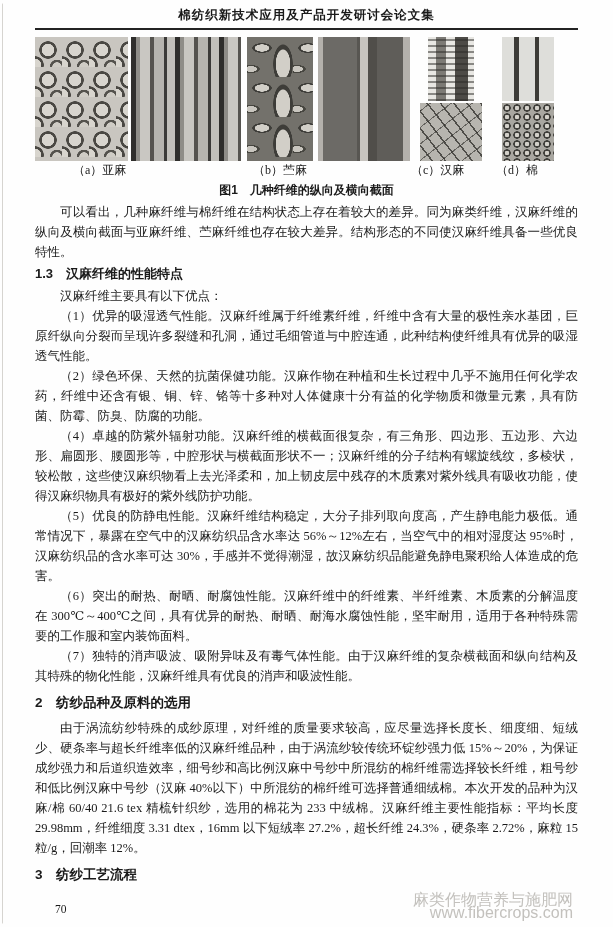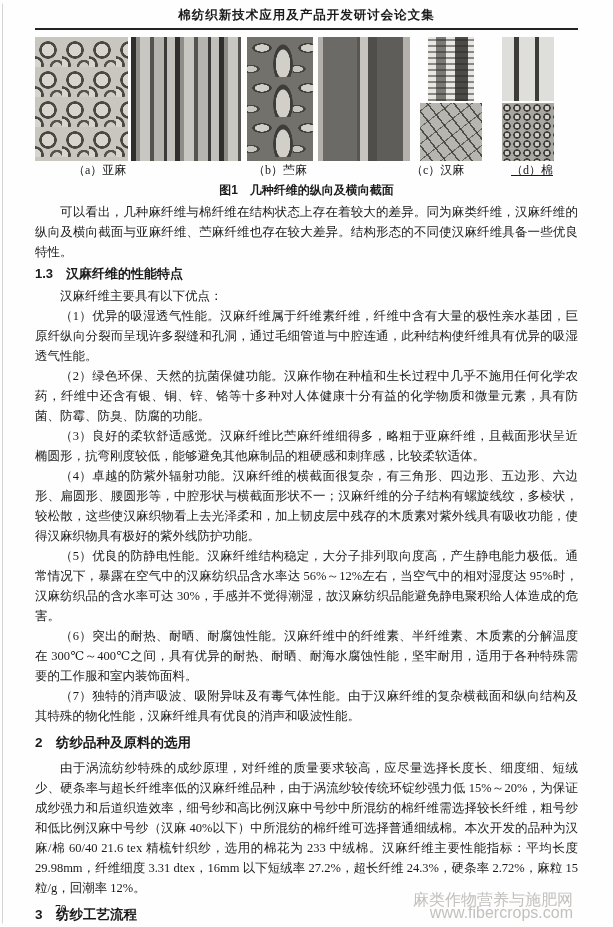--- a/index.html
+++ b/index.html
@@ -92,21 +92,21 @@
     background-image:radial-gradient(circle 4px at 5px 5px,#d3d0c9 0 2px,#3f3e3a 2.5px 3.5px,rgba(0,0,0,0) 4px);
     background-size:10px 9px;
   }
   .fig-labels{
     position:relative;height:18px;font-size:12px;line-height:18px;
   }
   .fig-labels span{position:absolute;white-space:nowrap;}
   .lbl-a{left:38px;}
   .lbl-b{left:218px;}
   .lbl-c{left:376px;text-align:right;}
-  .lbl-d{left:476px;text-decoration:underline;}
+  .lbl-d{left:461px;}
   .fig-caption{
     text-align:center;
     font-family:"Liberation Sans","DejaVu Sans",sans-serif;
     font-weight:bold;
     font-size:12px;
     line-height:18px;
     margin:2px 0 3px 0;
   }
   
   .para{
@@ -180,21 +180,20 @@
   <div class="fig-caption">图1　几种纤维的纵向及横向截面</div>
 
   <p class="para">可以看出，几种麻纤维与棉纤维在结构状态上存在着较大的差异。同为麻类纤维，汉麻纤维的纵向及横向截面与亚麻纤维、苎麻纤维也存在较大差异。结构形态的不同使汉麻纤维具备一些优良特性。</p>
 
   <div class="sub-heading">1.3　汉麻纤维的性能特点</div>
 
   <p class="para">汉麻纤维主要具有以下优点：</p>
 
   <p class="para">（1）优异的吸湿透气性能。汉麻纤维属于纤维素纤维，纤维中含有大量的极性亲水基团，巨原纤纵向分裂而呈现许多裂缝和孔洞，通过毛细管道与中腔连通，此种结构使纤维具有优异的吸湿透气性能。</p>
   <p class="para">（2）绿色环保、天然的抗菌保健功能。汉麻作物在种植和生长过程中几乎不施用任何化学农药，纤维中还含有银、铜、锌、铬等十多种对人体健康十分有益的化学物质和微量元素，具有防菌、防霉、防臭、防腐的功能。</p>
-  <p class="para">（3）良好的柔软舒适感觉。汉麻纤维比苎麻纤维细得多，略粗于亚麻纤维，且截面形状呈近椭圆形，抗弯刚度较低，能够避免其他麻制品的粗硬感和刺痒感，比较柔软适体。</p>
   <p class="para">（4）卓越的防紫外辐射功能。汉麻纤维的横截面很复杂，有三角形、四边形、五边形、六边形、扁圆形、腰圆形等，中腔形状与横截面形状不一；汉麻纤维的分子结构有螺旋线纹，多棱状，较松散，这些使汉麻织物看上去光泽柔和，加上韧皮层中残存的木质素对紫外线具有吸收功能，使得汉麻织物具有极好的紫外线防护功能。</p>
   <p class="para">（5）优良的防静电性能。汉麻纤维结构稳定，大分子排列取向度高，产生静电能力极低。通常情况下，暴露在空气中的汉麻纺织品含水率达 56%～12%左右，当空气中的相对湿度达 95%时，汉麻纺织品的含水率可达 30%，手感并不觉得潮湿，故汉麻纺织品能避免静电聚积给人体造成的危害。</p>
   <p class="para">（6）突出的耐热、耐晒、耐腐蚀性能。汉麻纤维中的纤维素、半纤维素、木质素的分解温度在 300℃～400℃之间，具有优异的耐热、耐晒、耐海水腐蚀性能，坚牢耐用，适用于各种特殊需要的工作服和室内装饰面料。</p>
   <p class="para">（7）独特的消声吸波、吸附异味及有毒气体性能。由于汉麻纤维的复杂横截面和纵向结构及其特殊的物化性能，汉麻纤维具有优良的消声和吸波性能。</p>
 
   <div class="sec-heading">2　纺纱品种及原料的选用</div>
 
   <p class="para">由于涡流纺纱特殊的成纱原理，对纤维的质量要求较高，应尽量选择长度长、细度细、短绒少、硬条率与超长纤维率低的汉麻纤维品种，由于涡流纱较传统环锭纱强力低 15%～20%，为保证成纱强力和后道织造效率，细号纱和高比例汉麻中号纱中所混纺的棉纤维需选择较长纤维，粗号纱和低比例汉麻中号纱（汉麻 40%以下）中所混纺的棉纤维可选择普通细绒棉。本次开发的品种为汉麻/棉 60/40 21.6 tex 精梳针织纱，选用的棉花为 233 中绒棉。汉麻纤维主要性能指标：平均长度 29.98mm，纤维细度 3.31 dtex，16mm 以下短绒率 27.2%，超长纤维 24.3%，硬条率 2.72%，麻粒 15 粒/g，回潮率 12%。</p>
 
   <div class="sec-heading">3　纺纱工艺流程</div>

